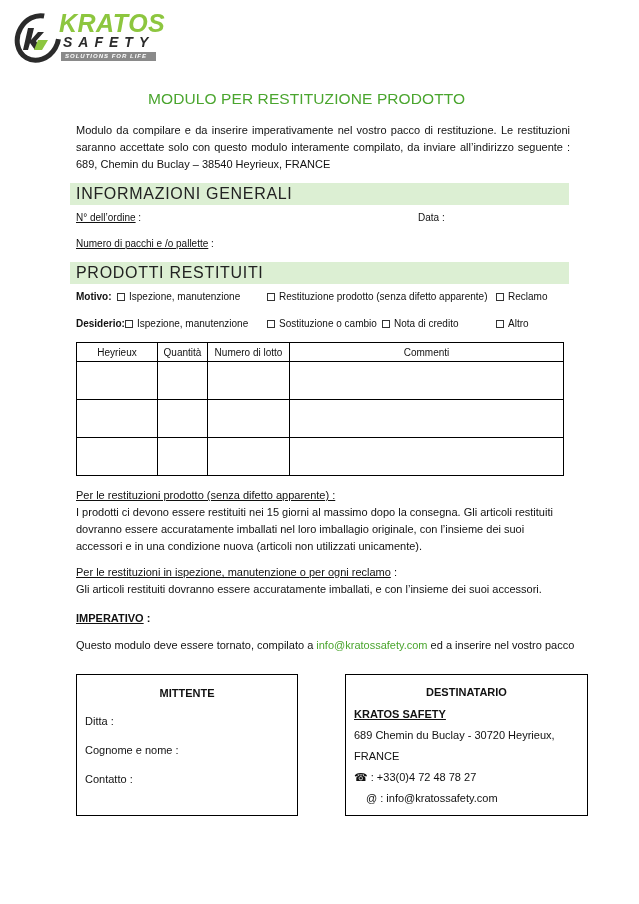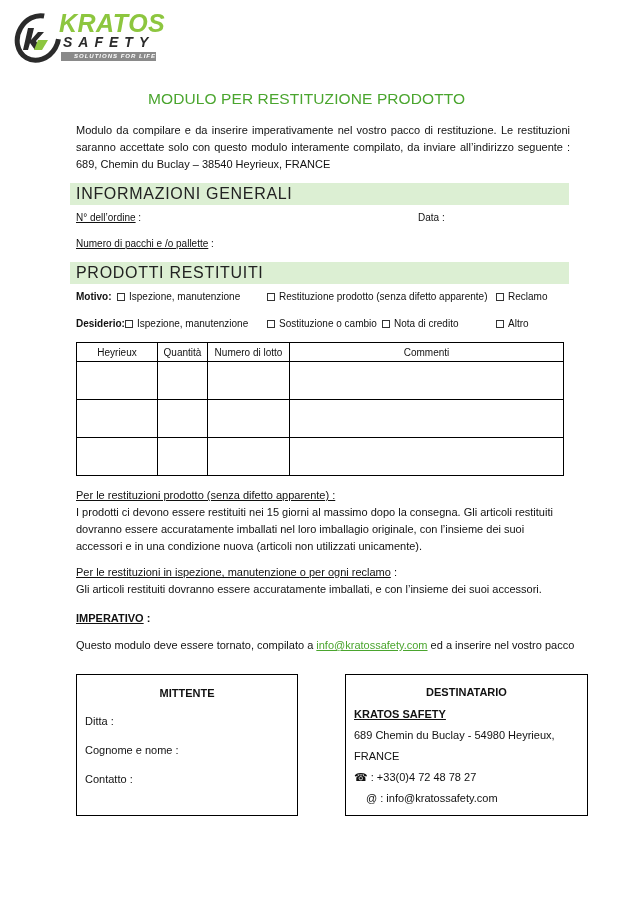--- a/index.html
+++ b/index.html
@@ -1,21 +1,21 @@
 <!DOCTYPE html>
 <html><head>
 <meta charset="utf-8">
 <style>
   * { box-sizing: border-box; margin: 0; padding: 0; }
   html, body { width: 639px; height: 904px; background: #ffffff; }
   body { position: relative; font-family: "Liberation Sans", sans-serif; color: #111; overflow: hidden; }
   .abs { position: absolute; }
 
   
-  .logo { left: 14px; top: 8px; width: 150px; height: 58px; text-align: right; }
+  .logo { left: 14px; top: 8px; width: 150px; height: 58px; }
   .logo-ring { left: 0; top: 2px; width: 48px; height: 54px; }
   .logo-kratos { left: 45px; top: 2px; font-size: 25px; font-weight: bold; font-style: italic; color: #8dc63f; letter-spacing: 0.5px; line-height: 26px; }
   .logo-safety { left: 49px; top: 27px; font-size: 14px; font-weight: bold; color: #2b2b2b; letter-spacing: 6px; line-height: 14px; font-style: italic; }
   .logo-tag { left: 47px; top: 44px; width: 95px; height: 9px; background: #8a8a8a; color: #fff; font-size: 6px; font-weight: bold; font-style: italic; letter-spacing: 1px; line-height: 9px; padding-left: 4px; white-space: nowrap; }
 
   .title { left: 148px; top: 90px; font-size: 15.5px; color: #4aa52e; letter-spacing: 0.1px; white-space: nowrap; }
 
   .intro { left: 76px; top: 122px; width: 494px; font-size: 11px; line-height: 17px; text-align: justify; }
 
   .section-bar { left: 70px; width: 499px; height: 22px; background: #dcefd3; font-size: 16px; letter-spacing: 0.7px; line-height: 22px; padding-left: 6px; color: #222; }
@@ -30,21 +30,21 @@
   table.items { position: absolute; left: 76px; top: 342px; width: 488px; border-collapse: collapse; font-size: 10px; }
   table.items th, table.items td { border: 1px solid #000; }
   table.items th { font-weight: normal; height: 19px; text-align: center; }
   table.items td { height: 38px; }
 
   .para { left: 76px; width: 494px; font-size: 11px; line-height: 17px; }
 
   .box { border: 1px solid #000; }
   .box-title { font-size: 11px; font-weight: bold; text-align: center; }
   .box-line { font-size: 11px; white-space: nowrap; }
-  .link { color: #4aa52e; text-decoration: underline; }
+  .link { color: #4aa52e; }
 </style>
 </head>
 <body>
 
 <div class="abs logo">
   <svg class="abs logo-ring" viewBox="0 0 48 54">
     <ellipse cx="24" cy="28" rx="20" ry="23" fill="none" stroke="#2b2b2b" stroke-width="5" transform="rotate(30 24 28)" stroke-dasharray="95 30"></ellipse>
     <path d="M14 18 L20 18 L17 30 L24 22 L30 22 L22 31 L28 40 L21 40 L16 33 L14 40 L9 40 Z" fill="#2b2b2b"></path>
     <path d="M24 30 L34 30 L28 40 L20 40 Z" fill="#8dc63f"></path>
   </svg>
@@ -153,21 +153,21 @@
 <div class="abs box" style="left:76px; top:674px; width:222px; height:142px;">
   <div class="abs box-title" style="left:0; right:0; top:12px;">MITTENTE</div>
   <div class="abs box-line" style="left:8px; top:40px;">Ditta :</div>
   <div class="abs box-line" style="left:8px; top:69px;">Cognome e nome :</div>
   <div class="abs box-line" style="left:8px; top:98px;">Contatto :</div>
 </div>
 
 <div class="abs box" style="left:345px; top:674px; width:243px; height:142px;">
   <div class="abs box-title" style="left:0; right:0; top:11px;">DESTINATARIO</div>
   <div class="abs box-line b u" style="left:8px; top:33px;">KRATOS SAFETY</div>
-  <div class="abs box-line" style="left:8px; top:54px;">689 Chemin du Buclay - 54980 Heyrieux,</div>
+  <div class="abs box-line" style="left:8px; top:54px;">689 Chemin du Buclay - 30720 Heyrieux,</div>
   <div class="abs box-line" style="left:8px; top:75px;">FRANCE</div>
   <div class="abs box-line" style="left:8px; top:96px;">
     <span>☎</span><span> : +33(0)4 72 48 78 27</span>
   </div>
   <div class="abs box-line" style="left:20px; top:117px;">
     <span>@</span><span> : info@kratossafety.com</span>
   </div>
 </div>
 
 </body></html>

